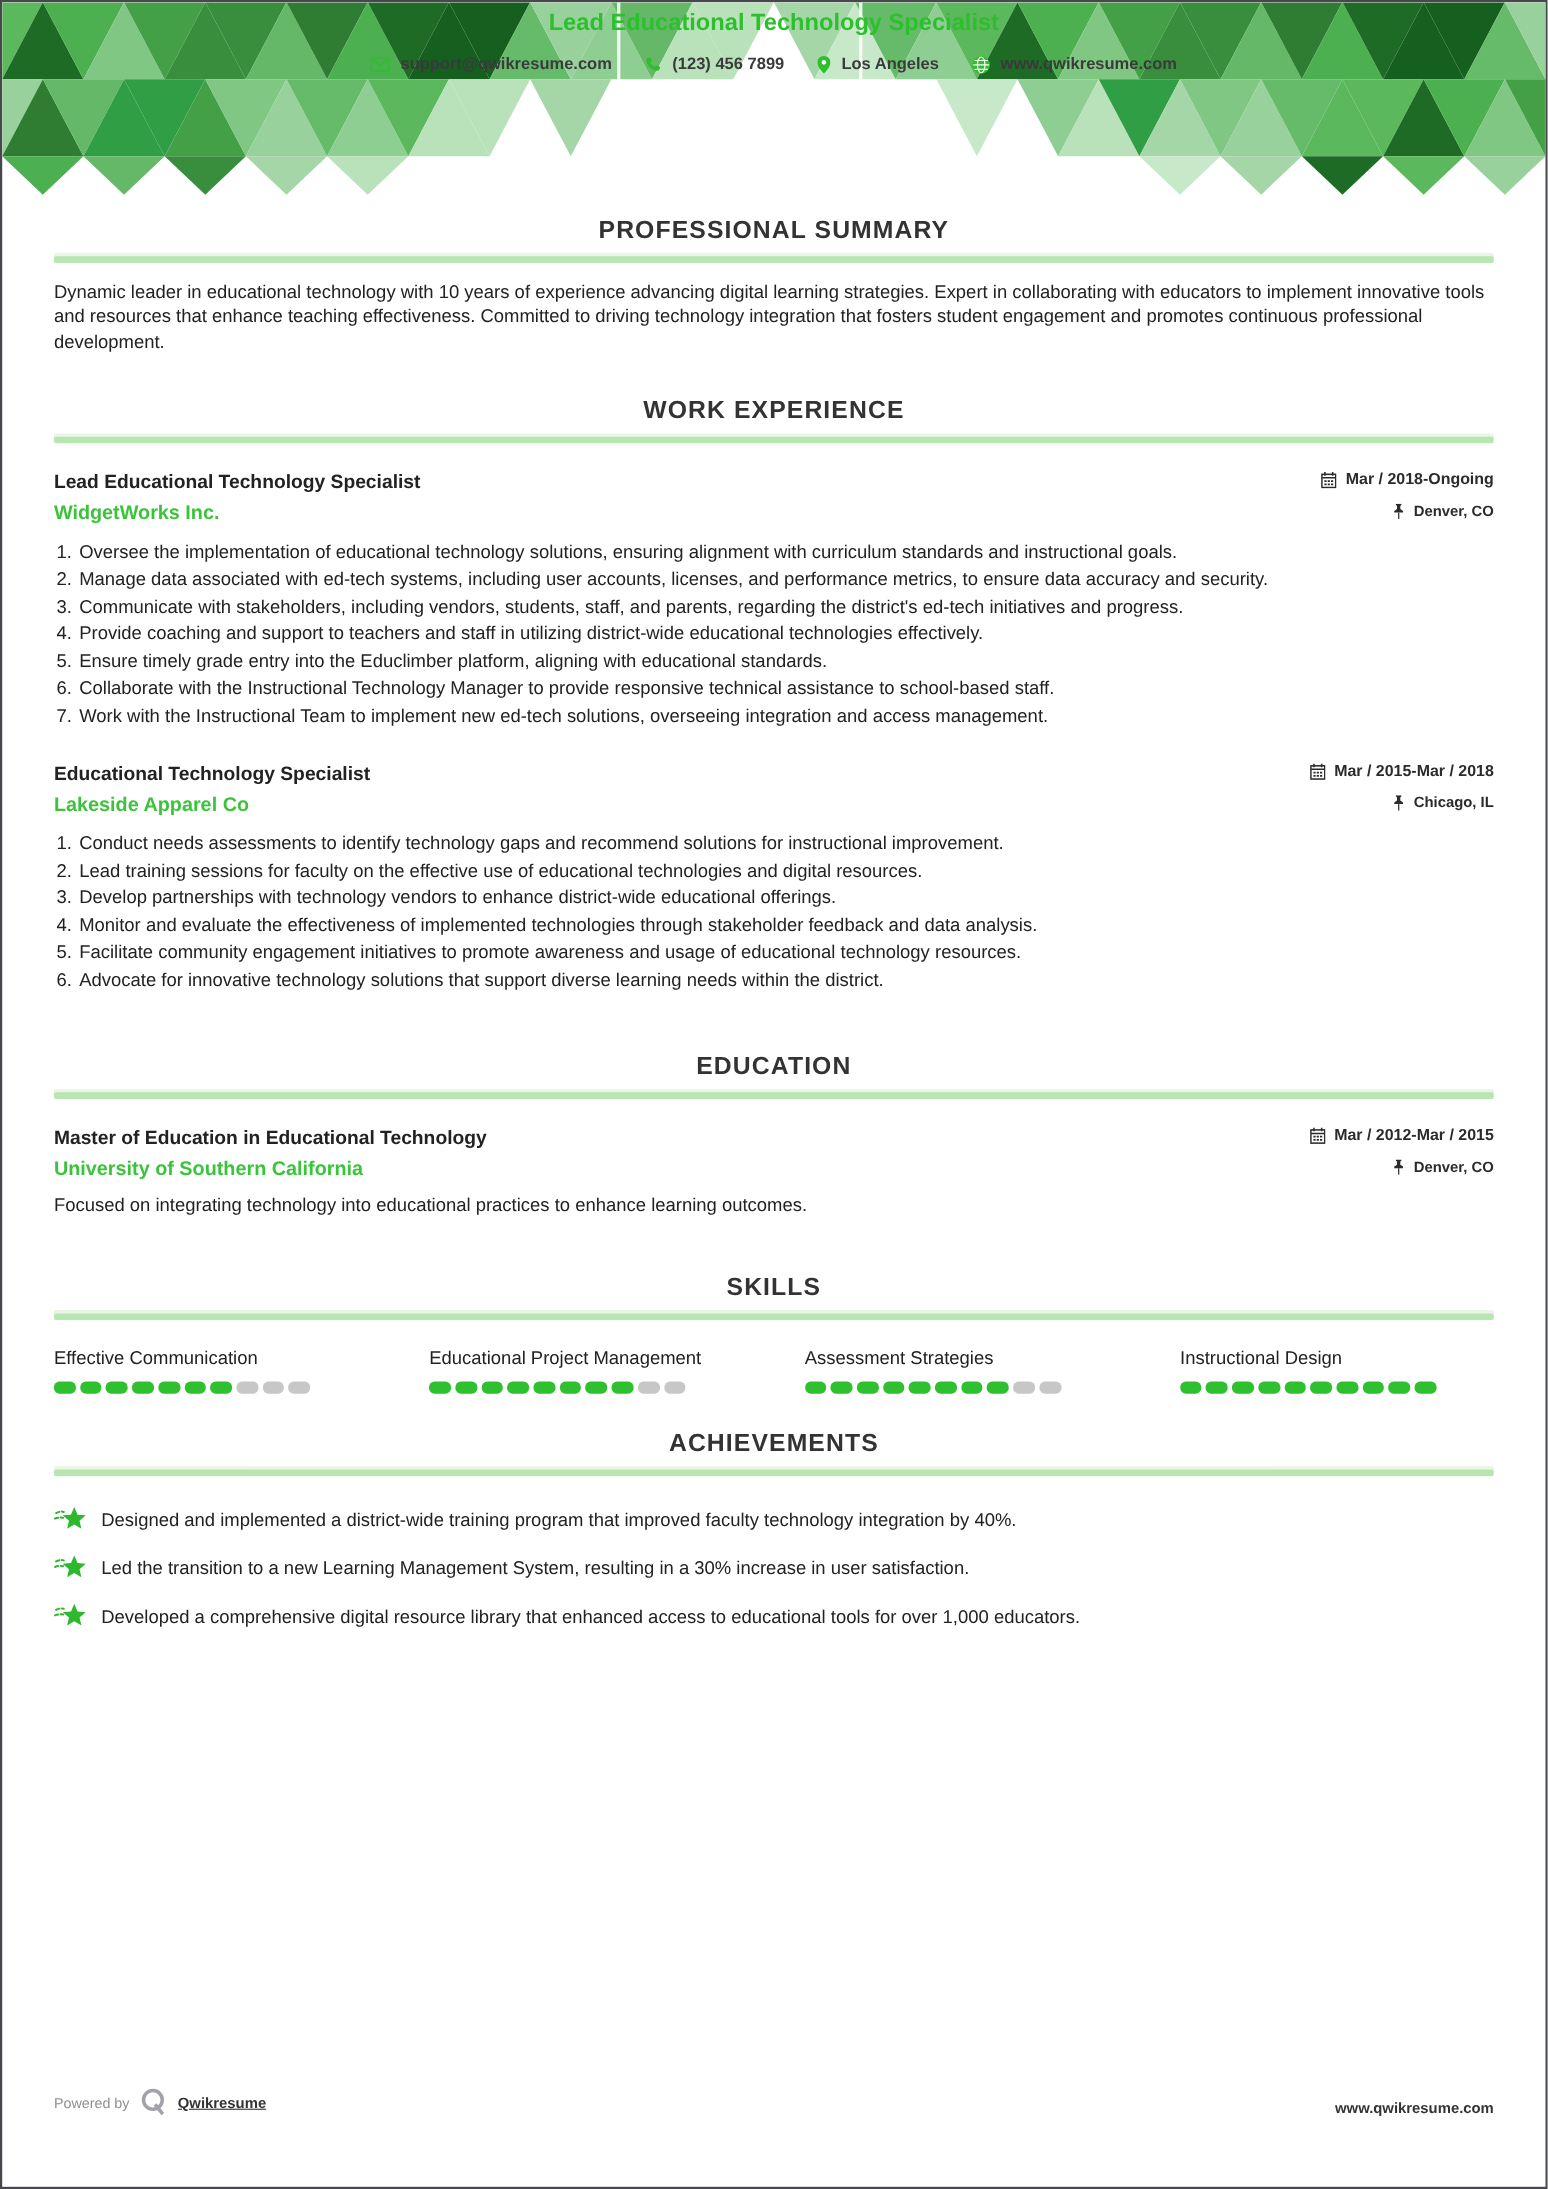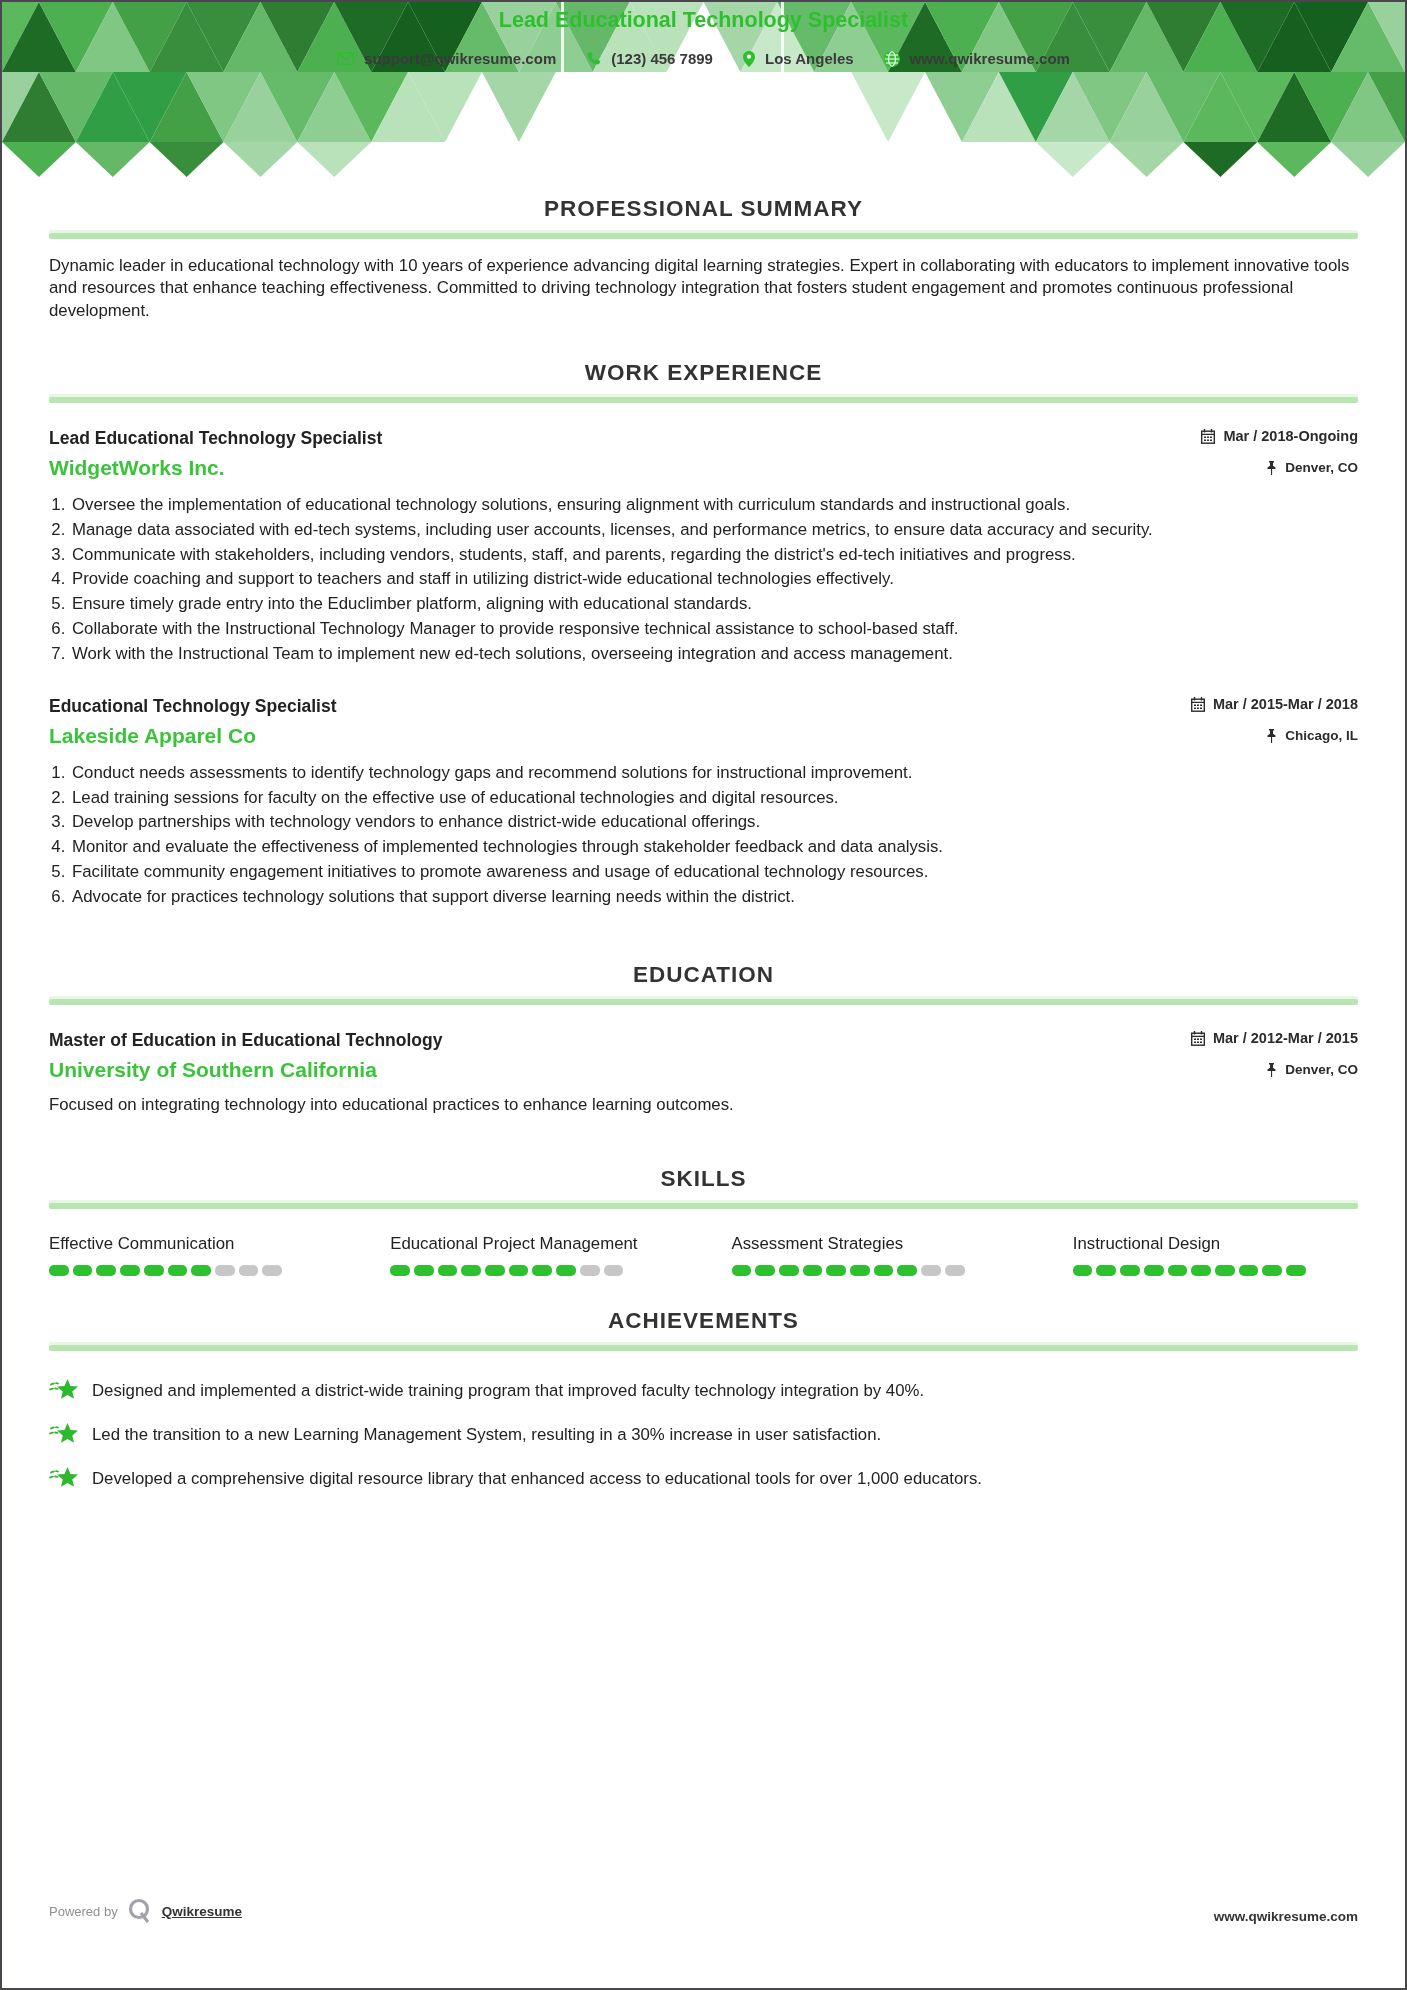--- a/index.html
+++ b/index.html
@@ -43,21 +43,21 @@
   .sec-summary{margin-top:16px;}
   .sec-summary p{margin:16px 0 0 0;font-size:16.8px;line-height:1.33;color:#222;}
   .sec-exp{margin-top:38px;}
   .job{margin-top:25px;}
   .job + .job{margin-top:31px;}
   .row{display:flex;justify-content:space-between;align-items:baseline;}
   .job-title{font-size:17.5px;font-weight:700;color:#222;}
   .meta{display:flex;align-items:flex-end;gap:8px;white-space:nowrap;
         font-size:14.5px;font-weight:700;color:#2b2b2b;}
   .meta.small{font-size:13.5px;margin-top:4px;}
-  .company{margin-top:7px;font-size:21px;font-weight:700;color:#3bc43b;}
+  .company{margin-top:7px;font-size:18px;font-weight:700;color:#3bc43b;}
   ol{margin:14px 0 0 0;padding-left:21px;}
   ol li{font-size:16.8px;line-height:1.3;color:#222;margin-bottom:3px;padding-left:2px;}
   .sec-edu{margin-top:54px;}
   .edu-desc{margin:12px 0 0 0;font-size:16.8px;line-height:1.3;color:#222;}
   .sec-skills{margin-top:50px;}
   .skills-grid{
     margin-top:24px;
     display:grid;grid-template-columns:repeat(4,1fr);column-gap:56px;
   }
   .skill-name{font-size:16.8px;color:#222;line-height:1.3;margin-bottom:11px;}
@@ -273,21 +273,21 @@
         </svg>
         <span class="loc-text">Chicago, IL</span>
       </span>
     </div>
     <ol>
               <li>Conduct needs assessments to identify technology gaps and recommend solutions for instructional improvement.</li>
               <li>Lead training sessions for faculty on the effective use of educational technologies and digital resources.</li>
               <li>Develop partnerships with technology vendors to enhance district-wide educational offerings.</li>
               <li>Monitor and evaluate the effectiveness of implemented technologies through stakeholder feedback and data analysis.</li>
               <li>Facilitate community engagement initiatives to promote awareness and usage of educational technology resources.</li>
-              <li>Advocate for practices technology solutions that support diverse learning needs within the district.</li>
+              <li>Advocate for innovative technology solutions that support diverse learning needs within the district.</li>
             </ol>
   </div>
 </div>
     </section>
 
     <section class="sec-edu">
       <h2>EDUCATION</h2>
       <div class="rule"></div>
       <div class="job">
         <div class="row">

